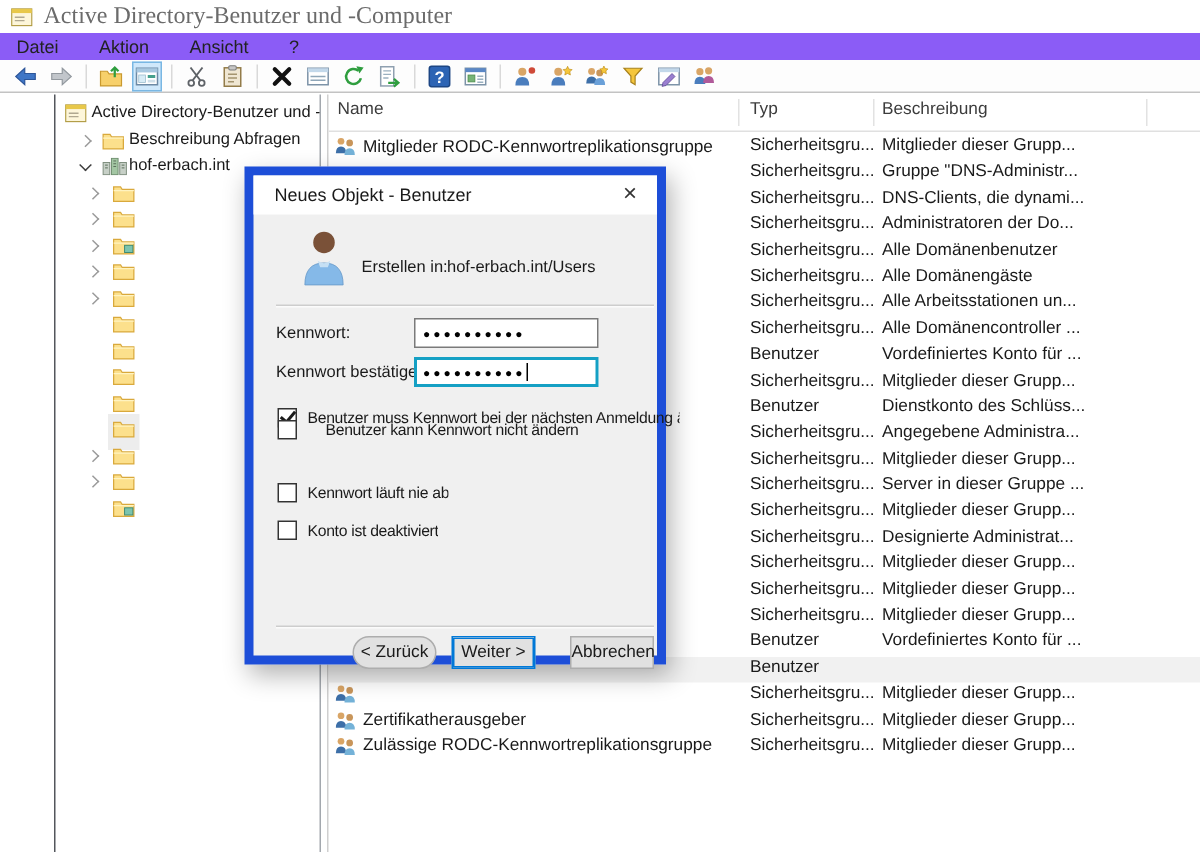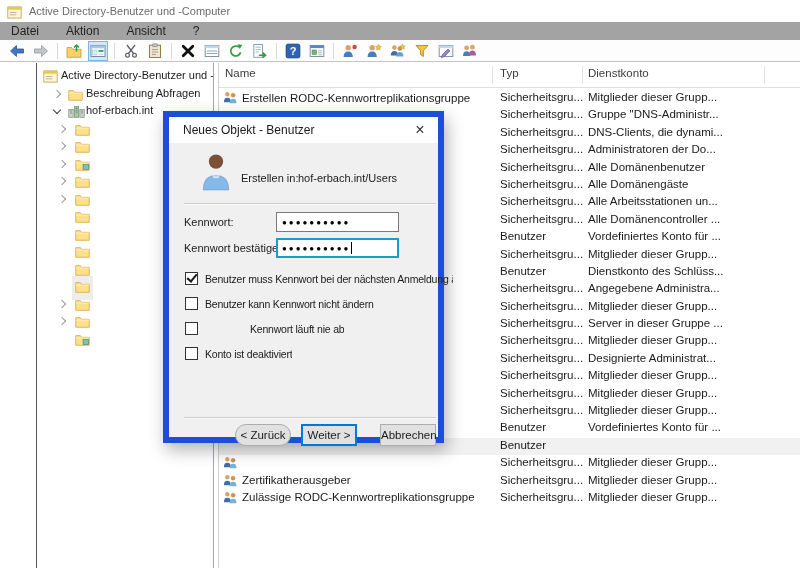--- a/index.html
+++ b/index.html
@@ -1,22 +1,22 @@
 <!DOCTYPE html>
 <html><head>
 <meta charset="utf-8">
 <style>
   html,body{margin:0;padding:0;background:#fff;}
   .stage{position:relative;width:800px;height:576px;background:#ffffff;overflow:hidden;
          font-family:"Liberation Sans","DejaVu Sans",sans-serif;color:#1a1a1a;-webkit-font-smoothing:antialiased;}
   
   .titlebar{position:absolute;left:0;top:0;width:100%;height:22px;background:#fff;display:flex;align-items:center;}
   .appicon{display:inline-block;width:15px;height:13px;margin:0 7px 0 7px;}
-  .apptitle{font-size:11px;color:#6b6b6b;}
-  .menubar{position:absolute;left:0;top:22px;width:100%;height:18px;background:#a3a3a3;display:flex;align-items:center;}
+  .apptitle{font-size:16px;color:#6b6b6b;font-family:Liberation Serif, serif;}
+  .menubar{position:absolute;left:0;top:22px;width:100%;height:18px;background:#8b5cf6;display:flex;align-items:center;}
   .menuitem{font-size:12px;color:#222;padding:1px 9px;margin-right:9px;}
   .menuitem:first-child{margin-left:2px;}
   .toolbar{position:absolute;left:0;top:40px;width:100%;height:22px;background:#fdfdfd;
            border-bottom:1px solid #c3c3c3;display:flex;align-items:center;padding-left:5px;box-sizing:border-box;}
   .tbi{width:18px;height:18px;margin:0 2px;display:flex;align-items:center;justify-content:center;border:1px solid transparent;}
   .tbi svg{display:block;}
   .tbi.active{background:#cfe8fb;border:1px solid #79b7e3;}
   .tbsep{width:1px;height:16px;background:#d9d9d9;margin:0 4px;}
   
   .main{position:absolute;left:0;top:63px;width:790px;height:505px;margin-left:36px;}
@@ -62,21 +62,21 @@
   .dsep1{top:60px;} .dsep2{top:274px;}
   .dlbl{position:absolute;left:15px;color:#1a1a1a;}
   .lblpw{top:73px;} .lblpw2{top:99px;}
   .field{position:absolute;left:107px;width:123px;height:20px;background:#fff;border:1px solid #7a7a7a;
          box-sizing:border-box;display:flex;align-items:center;padding-left:5px;}
   .f1{top:69px;}
   .f2{top:95px;border:2px solid #15a0c4;padding-left:4px;}
   .dots{font-size:8px;letter-spacing:2px;color:#000;}
   .caret{display:inline-block;width:1px;height:12px;background:#000;margin-left:1px;}
   .cb{position:absolute;left:16px;display:flex;align-items:center;}
-  .cb1{top:129px;} .cb2{top:154px;} .cb3{top:179px;gap:45px;} .cb4{top:204px;}
+  .cb1{top:129px;} .cb2{top:137px;gap:12px;} .cb3{top:179px;} .cb4{top:204px;}
   .cbbox{width:13px;height:13px;background:#fff;border:1px solid #333;box-sizing:border-box;
          display:flex;align-items:center;justify-content:center;margin-right:7px;flex:none;}
   .tick{width:8px;height:4px;border-left:2px solid #1a1a1a;border-bottom:2px solid #1a1a1a;
         transform:rotate(-50deg);position:relative;top:-1.5px;}
   .cblabel{font-size:10.5px;letter-spacing:-0.2px;color:#1a1a1a;white-space:nowrap;max-width:248px;overflow:hidden;}
   .btn{position:absolute;top:281px;width:56px;height:22px;background:#e1e1e1;border:1px solid #adadad;
        font-family:inherit;font-size:11.5px;color:#1a1a1a;padding:0;}
   .btn.back{left:66px;border-radius:11px;} .btn.next{left:132px;border:1px solid #0078d7;box-shadow:inset 0 0 0 1px #0078d7;} .btn.cancel{left:211px;}
 </style>
 </head>
@@ -356,35 +356,35 @@
               <rect x="8.6" y="6" width="6" height="5.2" fill="#7cc4ae" stroke="#3f8a72" stroke-width="0.7"></rect>
             </svg></span>
           <span class="tlabel"></span>
         </div>
       </div>
 
     <div class="listpanel">
       <div class="lheader">
         <span class="hcell hname">Name</span>
         <span class="hcell htyp">Typ</span>
-        <span class="hcell hdesc">Dienstkonto</span>
+        <span class="hcell hdesc">Beschreibung</span>
         <span class="hsep" style="left:273px"></span>
         <span class="hsep" style="left:363px"></span>
         <span class="hsep" style="left:545px"></span>
       </div>
       <div class="lrows" id="lrows">
           <div class="lrow">
             <span class="lcell cname">
               <span class="licon"><svg viewBox="0 0 16 14" width="15" height="13">
                   <circle cx="4.6" cy="3.4" r="2.4" fill="#d9a566"></circle>
                   <path d="M0.9 12 q0 -4.8 3.7 -4.8 q3.7 0 3.7 4.8 z" fill="#3d6fa8"></path>
                   <circle cx="10.8" cy="4.6" r="2.4" fill="#c8955a"></circle>
                   <path d="M7.1 13.2 q0 -4.8 3.7 -4.8 q3.7 0 3.7 4.8 z" fill="#74b2d8"></path>
                 </svg></span>
-              <span>Erstellen RODC-Kennwortreplikationsgruppe</span>
+              <span>Mitglieder RODC-Kennwortreplikationsgruppe</span>
             </span>
             <span class="lcell ctyp">Sicherheitsgru...</span>
             <span class="lcell cdesc">Mitglieder dieser Grupp...</span>
           </div>
           <div class="lrow">
             <span class="lcell cname">
               <span></span>
             </span>
             <span class="lcell ctyp">Sicherheitsgru...</span>
             <span class="lcell cdesc">Gruppe "DNS-Administr...</span>

